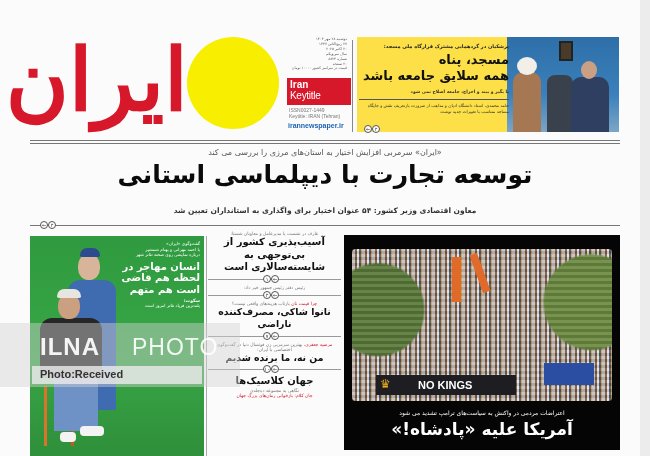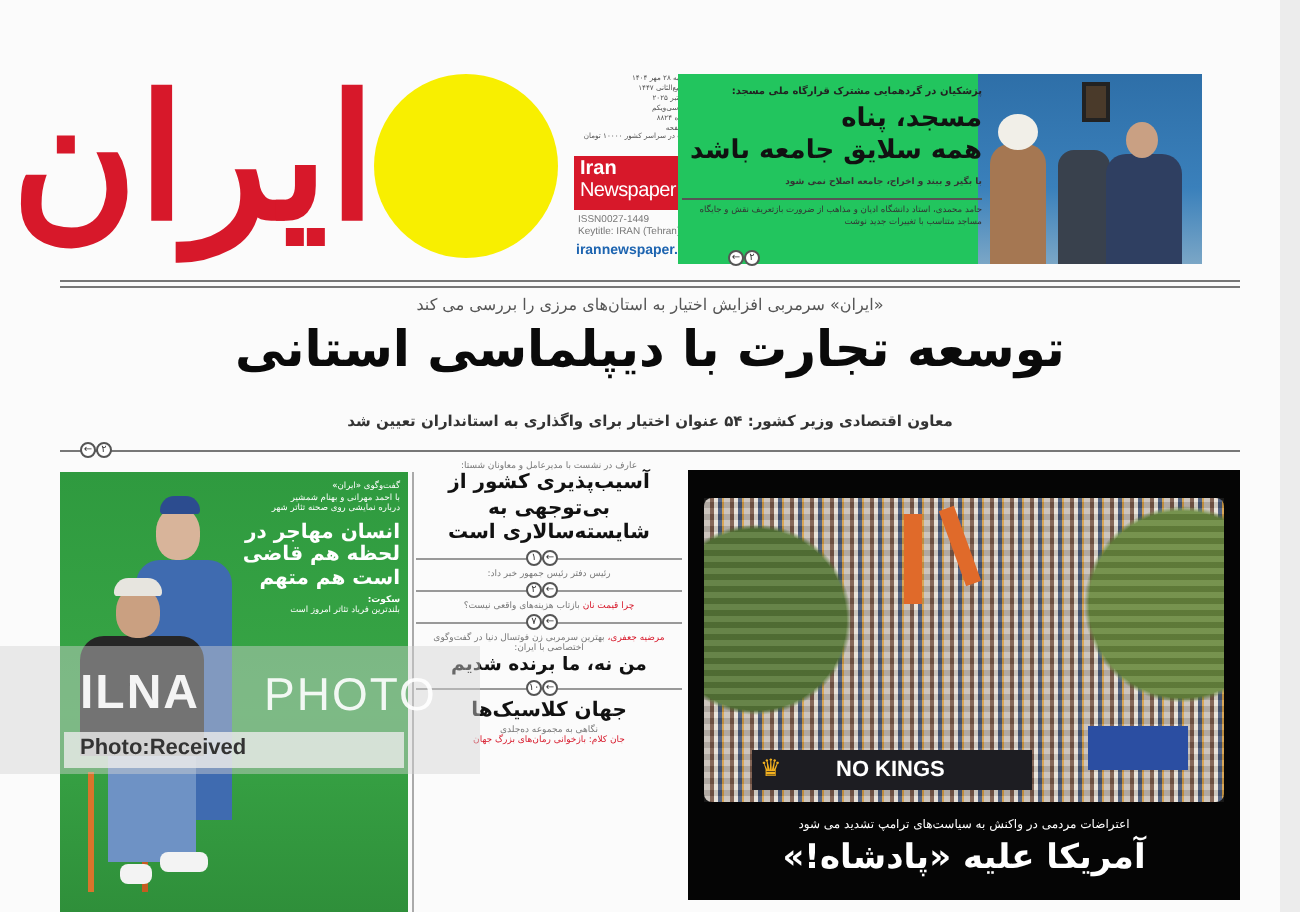--- a/index.html
+++ b/index.html
@@ -16,21 +16,21 @@
   .dateblock { position: absolute; left: 287px; top: 37px; width: 60px; height: 40px;
                font-size: 3.6px; line-height: 4.9px; color: #555; direction: rtl; text-align: right; }
   .brand-box { position: absolute; left: 287px; top: 78px; width: 64px; height: 27px; background: #d7182a; color: #fff; padding: 1px 3px; }
   .brand-box .b1 { font-family: "Liberation Sans", sans-serif; font-weight: bold; font-size: 10px; line-height: 11px; }
   .brand-box .b2 { font-family: "Liberation Sans", sans-serif; font-size: 10px; line-height: 12px; letter-spacing: -0.3px; }
   .issn { position: absolute; left: 289px; top: 108px; font-family: "Liberation Sans", sans-serif; font-size: 5px; line-height: 5.5px; color: #777; }
   .site { position: absolute; left: 288px; top: 122px; font-family: "Liberation Sans", sans-serif; font-weight: bold; font-size: 7px; color: #1d64b0; }
   .vsep { position: absolute; left: 352px; top: 40px; width: 1px; height: 92px; background: #888; }
 
   
-  .teaser { position: absolute; left: 339px; top: 37px; width: 262px; height: 95px; background: #22c55e; overflow: hidden; padding-left: 40px; }
+  .teaser { position: absolute; left: 357px; top: 37px; width: 262px; height: 95px; background: #fde047; overflow: hidden; padding-left: 40px; }
   .teaser-text { position: absolute; right: 110px; top: 0; width: 150px; direction: rtl; text-align: right; }
   .teaser .kicker { font-size: 5px; font-weight: bold; color: #222; margin-top: 6px; }
   .teaser .headline { font-size: 13px; font-weight: bold; color: #111; line-height: 16px; margin-top: 3px; }
   .teaser .sub { font-size: 4.5px; color: #333; margin-top: 5px; font-weight: bold; }
   .teaser .rule { height: 1px; background: #555; margin-top: 5px; }
   .teaser .body { font-size: 4.3px; color: #333; margin-top: 3px; line-height: 6px; }
   .teaser-photo { position: absolute; right: 0; top: 0; width: 112px; height: 95px; background: linear-gradient(180deg,#2e6fa8 0%,#3a80bb 60%,#7ba6c6 100%); }
   .frame { position: absolute; left: 52px; top: 4px; width: 14px; height: 20px; background: #4a3a2a; border: 2px solid #222; }
   .fig1 { position: absolute; left: 6px; top: 35px; width: 28px; height: 60px; background: #a57752; border-radius: 10px 10px 0 0; }
   .turban { position: absolute; left: 10px; top: 20px; width: 20px; height: 18px; background: #f1efe8; border-radius: 50%; }
@@ -123,21 +123,21 @@
     <div>دوشنبه ۲۸ مهر ۱۴۰۴</div>
     <div>۲۷ ربیع‌الثانی ۱۴۴۷</div>
     <div>۲۰ اکتبر ۲۰۲۵</div>
     <div>سال سی‌ویکم</div>
     <div>شماره ۸۸۲۴</div>
     <div>۲۰ صفحه</div>
     <div>قیمت در سراسر کشور ۱۰۰۰۰ تومان</div>
   </div>
   <div class="brand-box">
     <div class="b1">Iran</div>
-    <div class="b2">Newspaper</div>
+    <div class="b2">Keytitle</div>
   </div>
   <div class="issn">
     <div>ISSN0027-1449</div>
     <div>Keytitle: IRAN (Tehran)</div>
   </div>
   <div class="site">irannewspaper.ir</div>
   <div class="vsep"></div>
 
   <div class="teaser">
     <div class="teaser-photo">
@@ -214,20 +214,21 @@
       <div class="k">رئیس دفتر رئیس جمهور خبر داد:</div>
     </div>
     <div class="sep">
       <div class="pageref">
         <span>←</span>
         <span>۲</span>
       </div>
     </div>
     <div>
       <div class="k"><span class="red">چرا قیمت نان</span> <span>بازتاب هزینه‌های واقعی نیست؟</span></div>
+      <div class="h small">نانوا شاکی، مصرف‌کننده ناراضی</div>
     </div>
     <div class="sep">
       <div class="pageref">
         <span>←</span>
         <span>۷</span>
       </div>
     </div>
     <div>
       <div class="k"><span class="red">مرضیه جعفری،</span> <span>بهترین سرمربی زن فوتسال دنیا در گفت‌وگوی اختصاصی با ایران:</span></div>
       <div class="h small">من نه، ما برنده شدیم</div>

